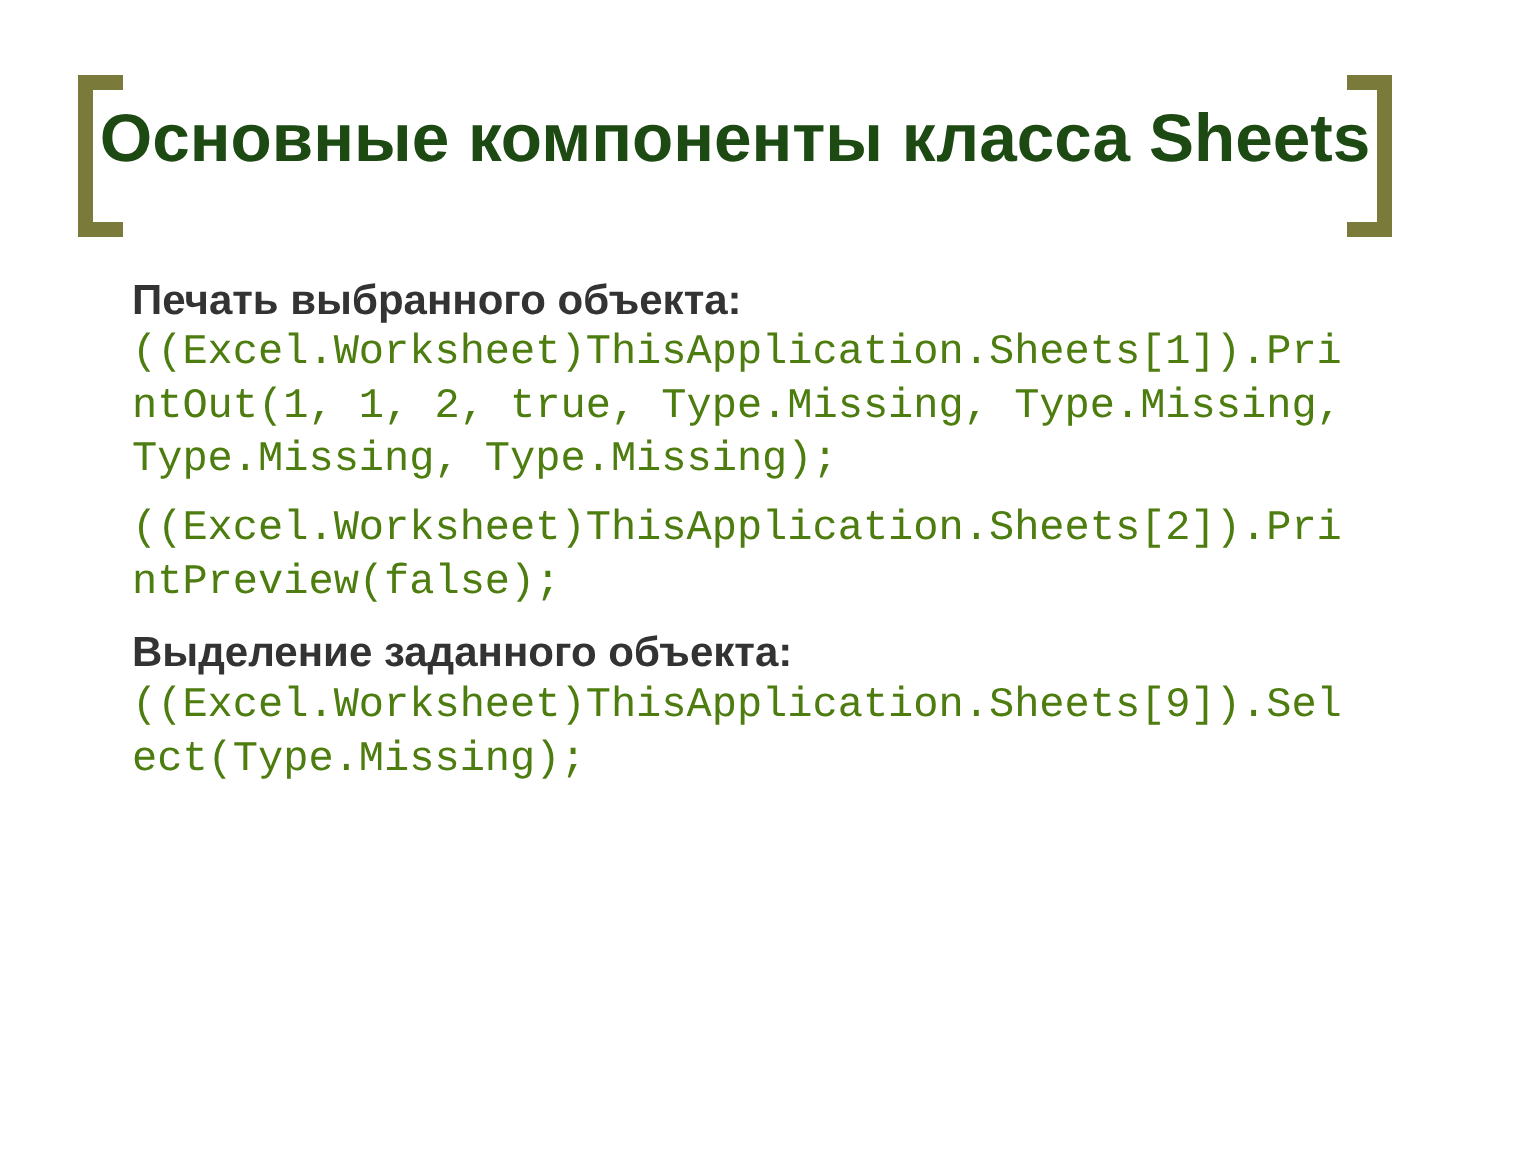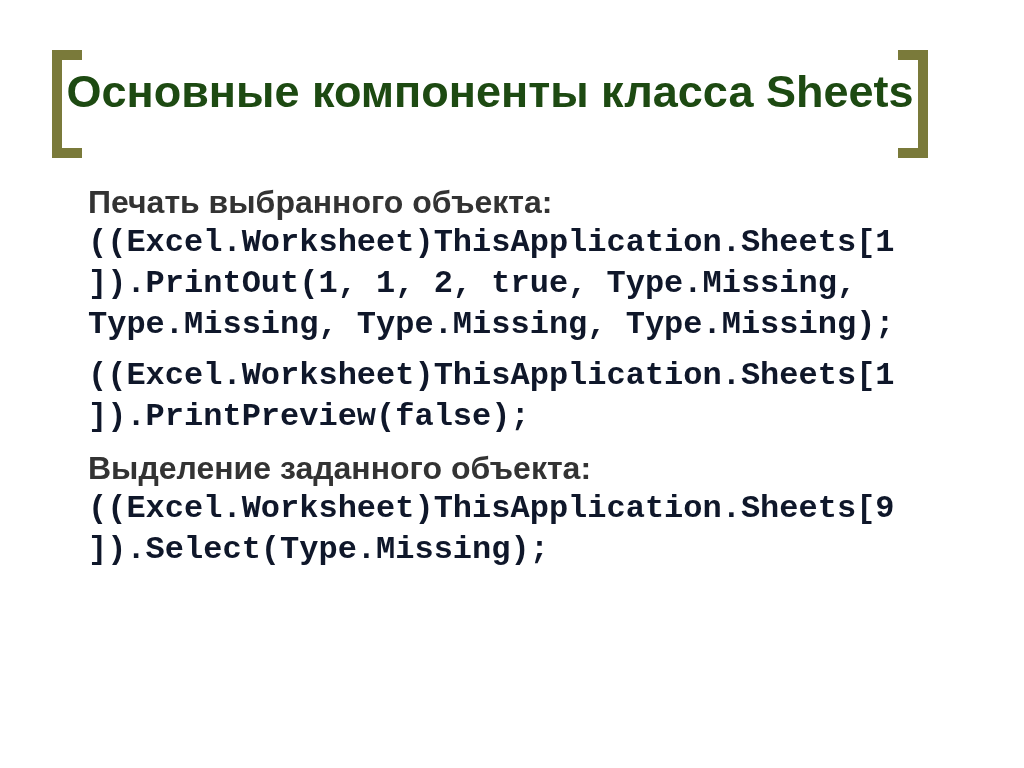--- a/index.html
+++ b/index.html
@@ -30,28 +30,28 @@
 
   
   .rule {
     position: absolute; left: 0; right: 0; top: 98px; height: 4px;
     background: #b5b58a;
     z-index: -1;
   }
 
   .body {
     position: absolute; left: 88px; right: 70px; top: 182px;
-    font-size: 32px; line-height: 1.28;
+    font-size: 28px; line-height: 1.28;
   }
   .para { margin-bottom: 10px; }
   .label {
     color: #333; font-weight: bold; font-family: Arial, Helvetica, sans-serif;
   }
   .code {
-    color: #0f172a; font-family: "Courier New", Courier, monospace; font-weight: bold;
+    color: #4d7c0f; font-family: "Courier New", Courier, monospace; font-weight: normal;
     white-space: pre-wrap; word-break: break-word;
   }
   .code.block { display: block; }
 </style>
 </head>
 <body>
 
 <div class="slide">
   <div class="rule"></div>
 
@@ -69,20 +69,20 @@
   <div class="title-band">
     <div class="title-text">Основные компоненты класса Sheets</div>
   </div>
 
   <div class="body">
     <div class="para">
       <div class="label">Печать выбранного объекта:</div>
       <div class="code block">((Excel.Worksheet)ThisApplication.Sheets[1]).PrintOut(1, 1, 2, true, Type.Missing, Type.Missing, Type.Missing, Type.Missing);</div>
     </div>
     <div class="para">
-      <div class="code block">((Excel.Worksheet)ThisApplication.Sheets[1]).PrintPreview(false);</div>
+      <div class="code block">((Excel.Worksheet)ThisApplication.Sheets[2]).PrintPreview(false);</div>
     </div>
     <div class="para">
       <div class="label">Выделение заданного объекта:</div>
       <div class="code block">((Excel.Worksheet)ThisApplication.Sheets[9]).Select(Type.Missing);</div>
     </div>
   </div>
 </div>
 
 </body></html>

